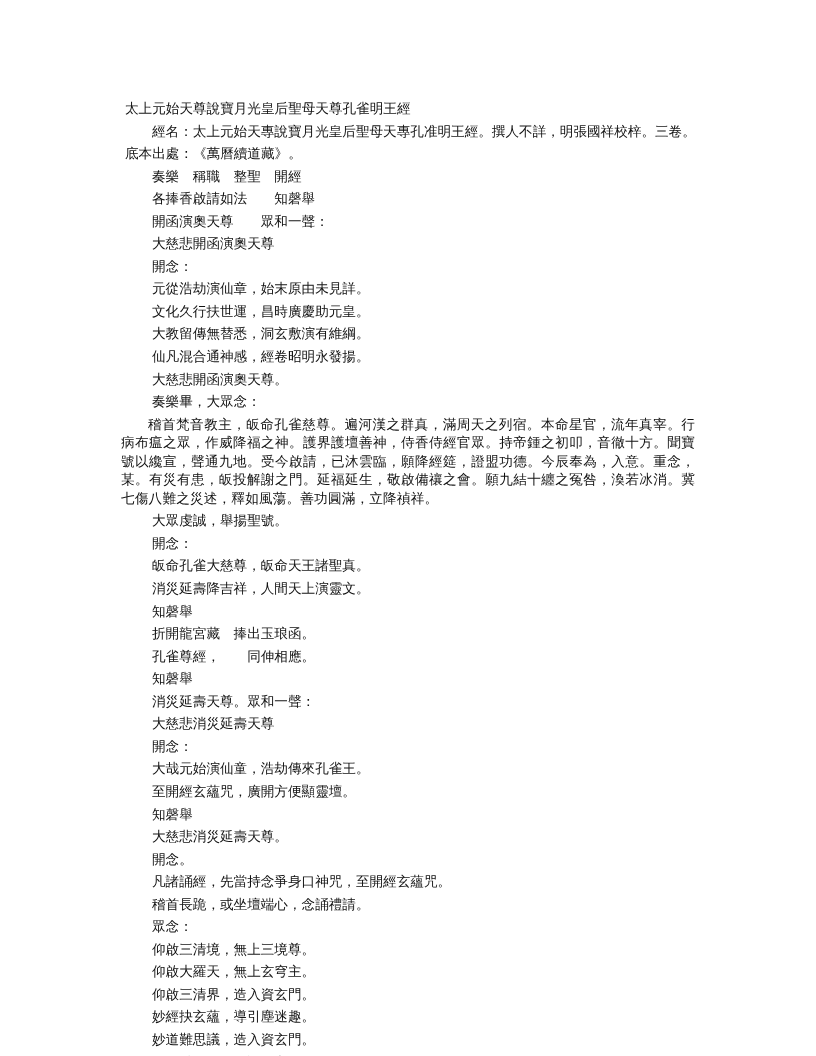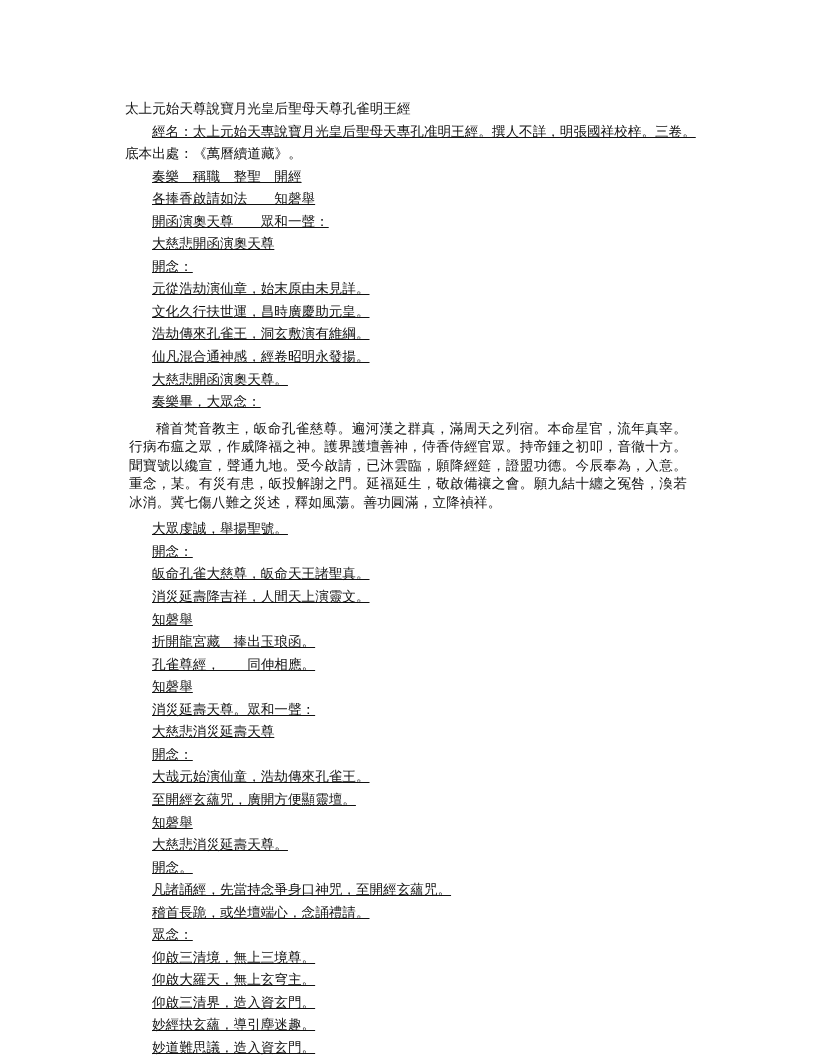--- a/index.html
+++ b/index.html
@@ -8,45 +8,45 @@
     position: absolute;
     left: 121px;
     top: 95px;
     width: 574px;
     font-family: "DejaVu Serif", "Liberation Serif", serif;
     font-size: 13.6px;
     line-height: 18.55px;
     color: #111111;
   }
   .line { white-space: pre; margin: 4px; }
-  .indent { padding-left: 27px; text-decoration: underline; }
+  .indent { padding-left: 27px; }
   .para {
     text-indent: 27px;
     text-align: justify;
     white-space: normal;
-    margin: 8px;
+    margin: 0;
     letter-spacing: 0.2px;
   }
 </style>
 </head>
 <body>
 
 <div class="page">
   <div class="line">太上元始天尊說寶月光皇后聖母天尊孔雀明王經</div>
   <div class="line indent">經名：太上元始天專說寶月光皇后聖母天專孔准明王經。撰人不詳，明張國祥校梓。三卷。</div>
   <div class="line">底本出處：《萬曆續道藏》。</div>
 
   <div class="line indent">奏樂　稱職　整聖　開經</div>
   <div class="line indent">各捧香啟請如法　　知磬舉</div>
   <div class="line indent">開函演奧天尊　　眾和一聲：</div>
   <div class="line indent">大慈悲開函演奧天尊</div>
   <div class="line indent">開念：</div>
   <div class="line indent">元從浩劫演仙章，始末原由未見詳。</div>
   <div class="line indent">文化久行扶世運，昌時廣慶助元皇。</div>
-  <div class="line indent">浩劫傳來孔雀王，洞玄敷演有維綱。</div>
+  <div class="line indent">大教留傳無替悉，洞玄敷演有維綱。</div>
   <div class="line indent">仙凡混合通神感，經卷昭明永發揚。</div>
   <div class="line indent">大慈悲開函演奧天尊。</div>
   <div class="line indent">奏樂畢，大眾念：</div>
 
   <p class="para">稽首梵音教主，皈命孔雀慈尊。遍河漢之群真，滿周天之列宿。本命星官，流年真宰。行病布瘟之眾，作威降福之神。護界護壇善神，侍香侍經官眾。持帝鍾之初叩，音徹十方。聞寶號以纔宣，聲通九地。受今啟請，已沐雲臨，願降經筵，證盟功德。今辰奉為，入意。重念，某。有災有患，皈投解謝之門。延福延生，敬啟備禳之會。願九結十纏之冤咎，渙若冰消。冀七傷八難之災述，釋如風蕩。善功圓滿，立降禎祥。</p>
 
   <div class="line indent">大眾虔誠，舉揚聖號。</div>
   <div class="line indent">開念：</div>
   <div class="line indent">皈命孔雀大慈尊，皈命天王諸聖真。</div>
   <div class="line indent">消災延壽降吉祥，人間天上演靈文。</div>

